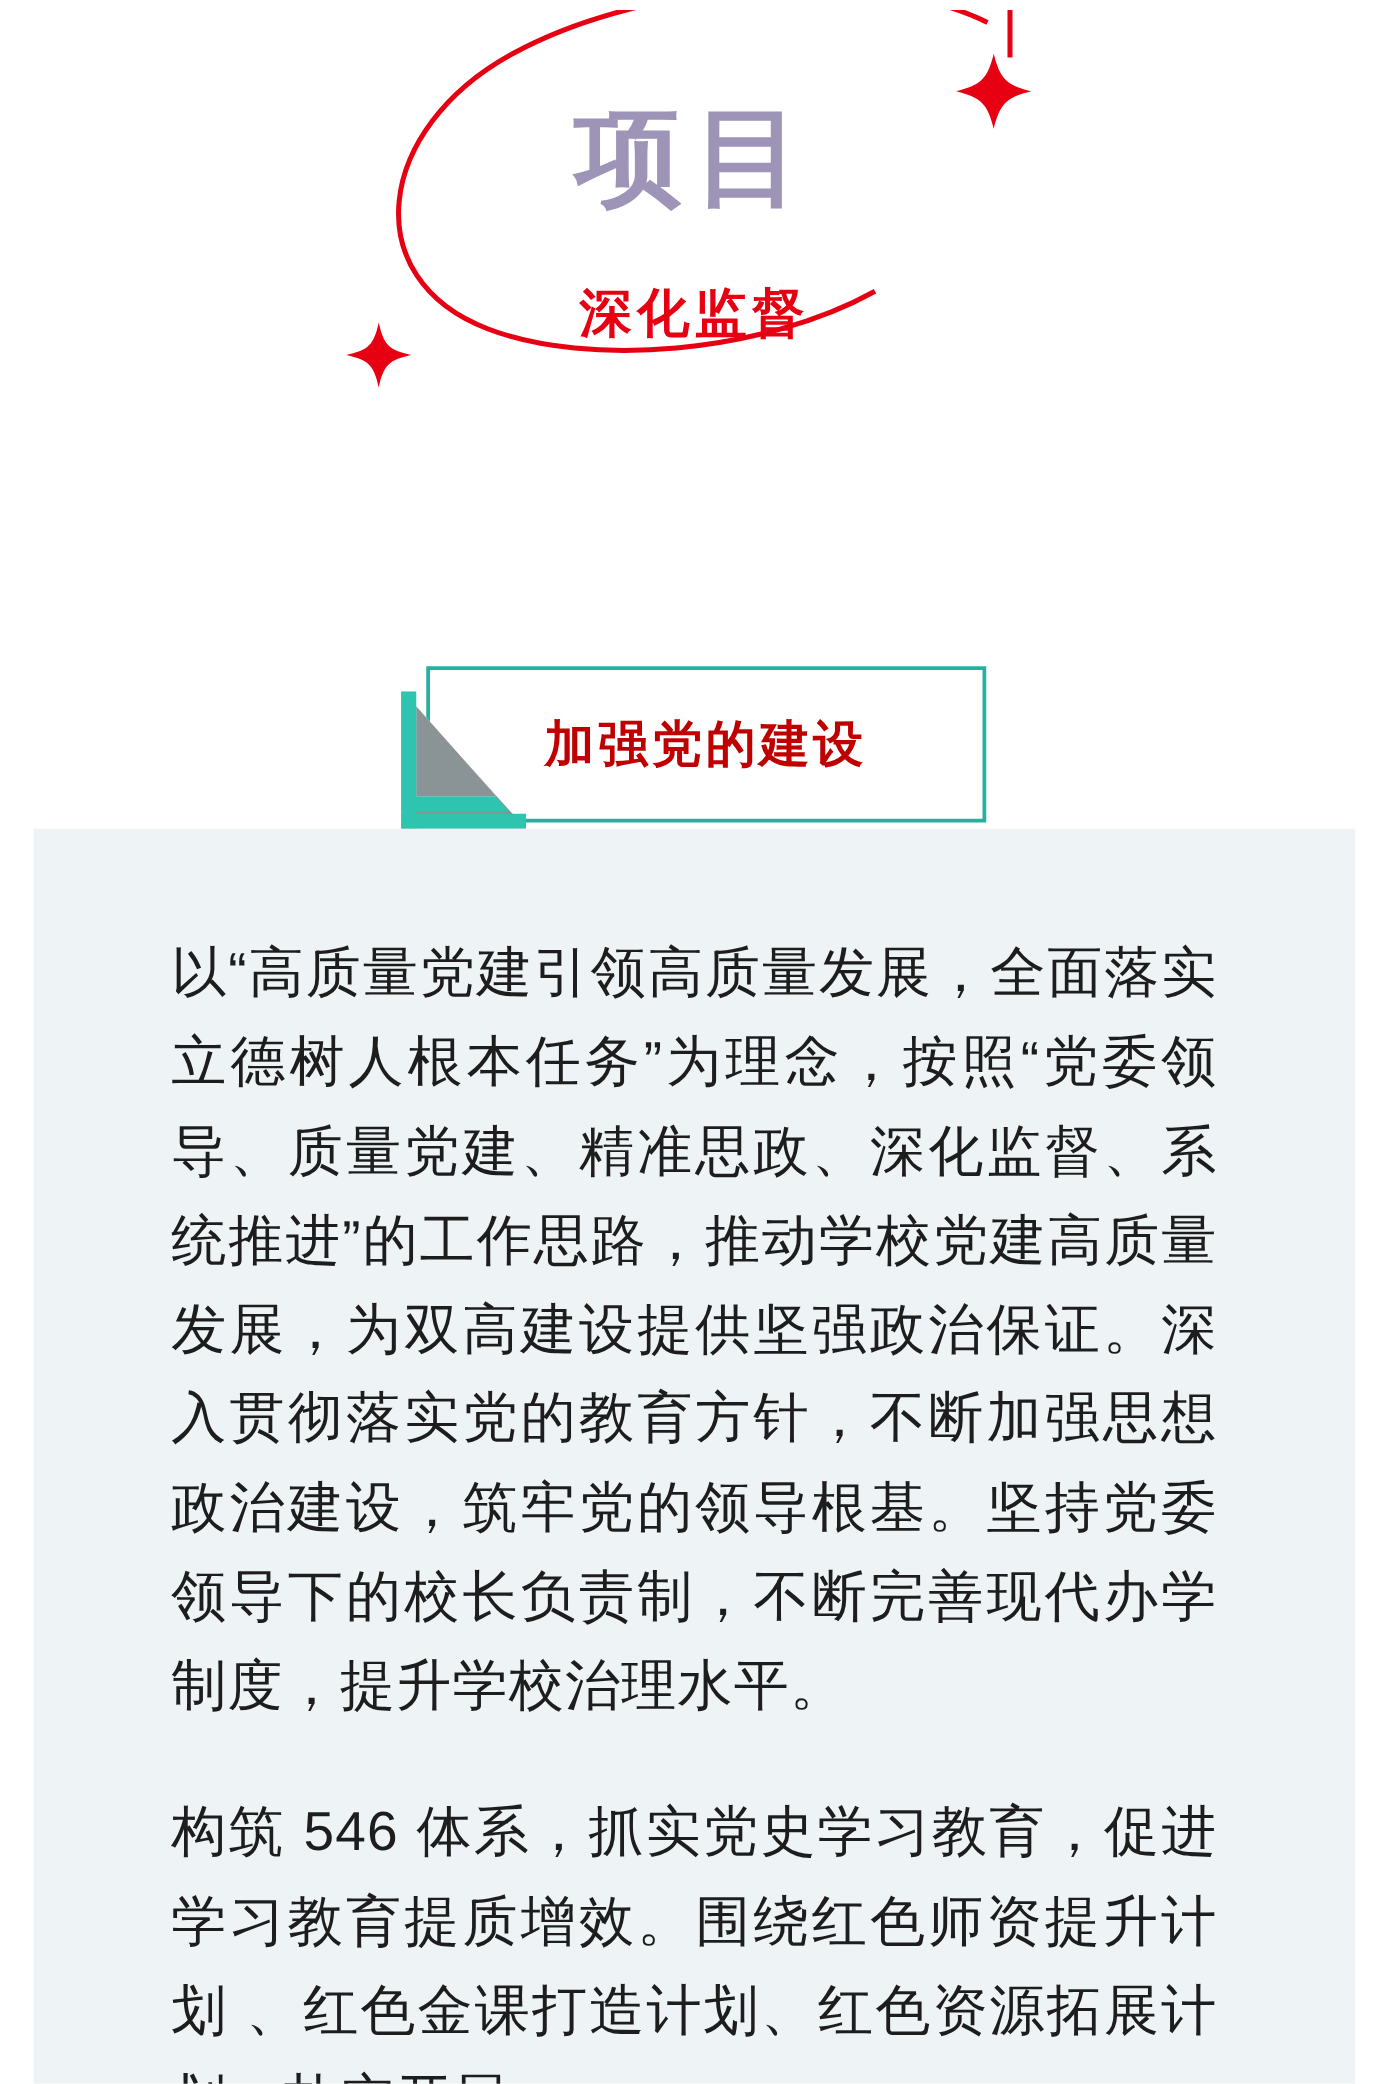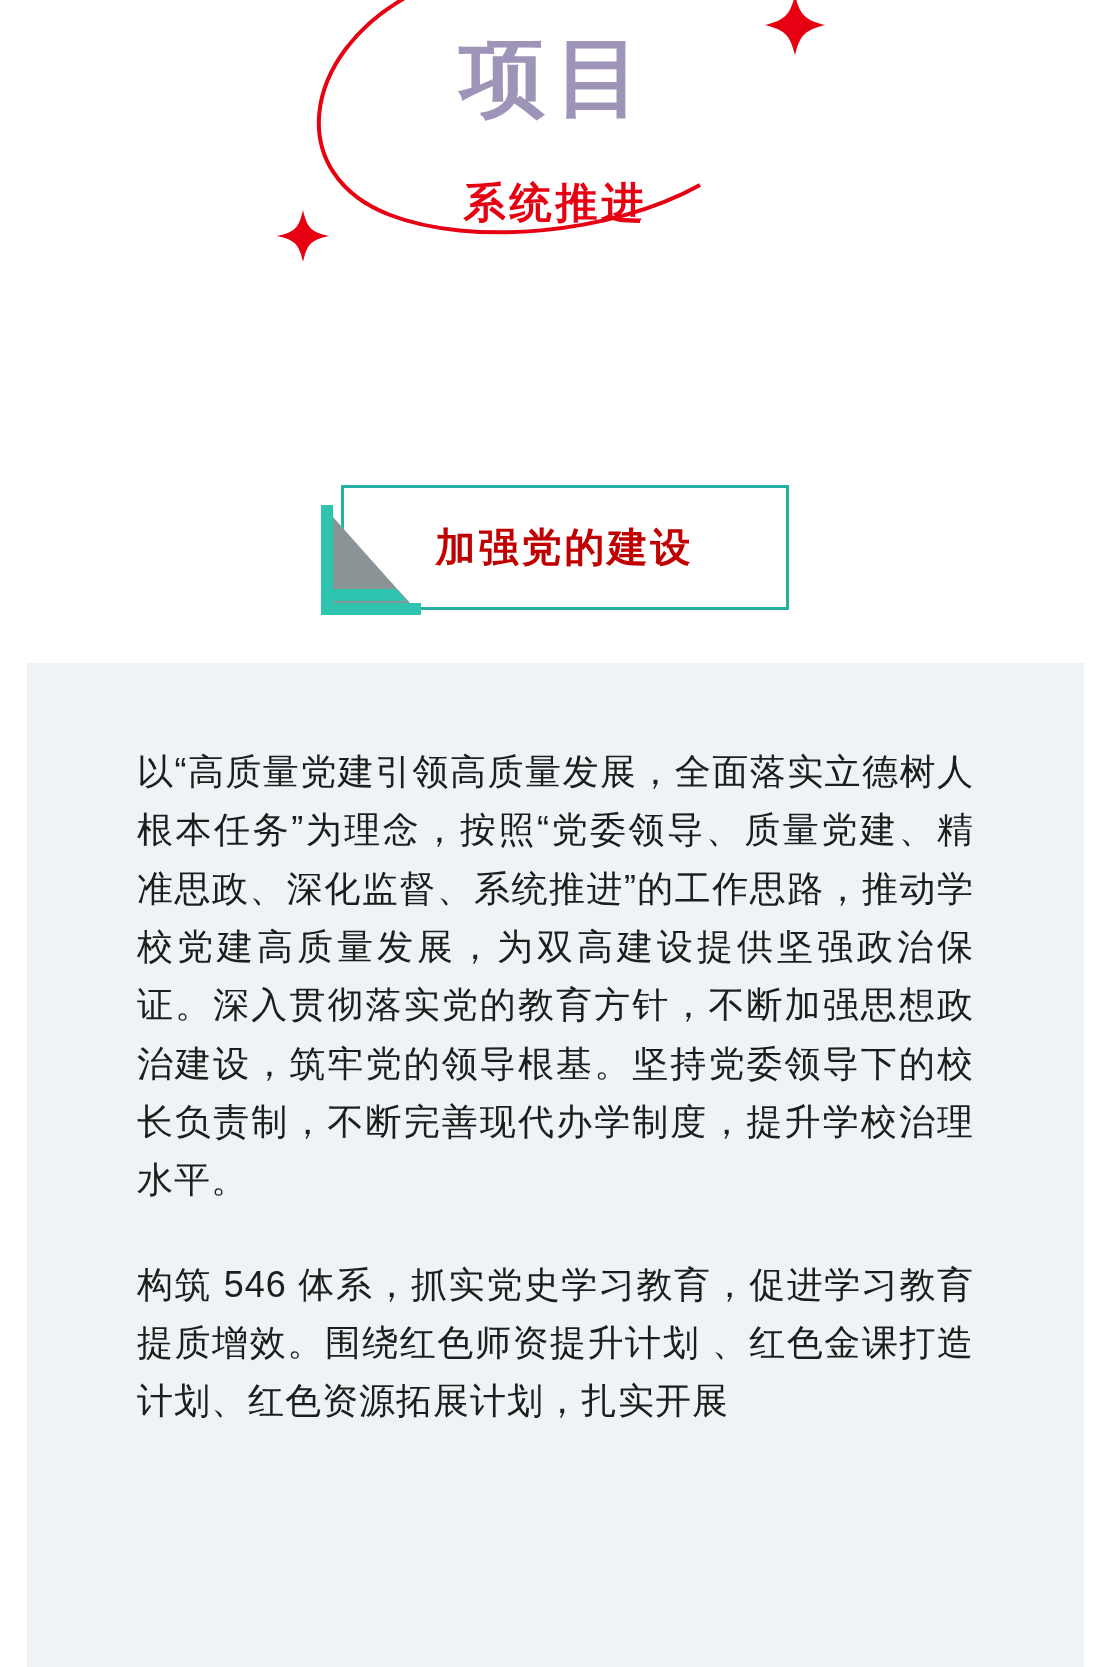--- a/index.html
+++ b/index.html
@@ -14,20 +14,21 @@
     overflow: hidden;
     font-family: "Liberation Sans", sans-serif;
     color: #222;
   }
 
   
   .header {
     position: relative;
     width: 960px;
     height: 330px;
+    margin-top: 48px;
   }
   .header-swoosh {
     position: absolute;
     left: 0;
     top: -40px;
     width: 1111px;
     height: 370px;
     pointer-events: none;
   }
   .header-title {
@@ -100,21 +101,21 @@
     left: 27px;
     top: 663px;
     width: 1057px;
     height: 1004px;
     background: #eef3f5;
   }
   .body-inner {
     padding: 80px 110px 0 110px;
   }
   .para {
-    font-size: 36px;
+    font-size: 44px;
     line-height: 1.62;
     letter-spacing: 1px;
     color: #1d1d1d;
     text-align: justify;
     text-justify: inter-ideograph;
     margin: 0 0 46px 0;
     font-family: "Liberation Sans", sans-serif;
   }
 </style>
 </head>
@@ -127,21 +128,21 @@
     <path d="M 790 10 C 700 -35 520 -25 410 35 C 300 95 285 215 390 255 C 470 286 610 275 700 225" fill="none" stroke="#e60012" stroke-width="4"></path>
 
     <path d="M 808 0 L 808 38" fill="none" stroke="#e60012" stroke-width="4"></path>
 
     <path d="M 795 35 C 800 55 805 60 825 65 C 805 70 800 75 795 95 C 790 75 785 70 765 65 C 785 60 790 55 795 35 Z" fill="#e60012"></path>
 
     <path d="M 303 250 C 307 268 311 272 329 276 C 311 280 307 284 303 302 C 299 284 295 280 277 276 C 295 272 299 268 303 250 Z" fill="#e60012"></path>
   </svg>
 
   <div class="header-title">项目</div>
-  <div class="header-subtitle">系统推进</div>
+  <div class="header-subtitle">深化监督</div>
 </div>
 
 <div class="section-head">
   <div class="section-box"></div>
   <svg class="section-corner" viewBox="0 0 100 110" xmlns="http://www.w3.org/2000/svg">
     <polygon points="0,0 0,110 100,110" fill="#8a9396"></polygon>
     <polygon points="0,0 0,96 86,96" fill="#2ec4b0"></polygon>
     <polygon points="12,12 12,84 76,84" fill="#ffffff"></polygon>
     <polygon points="12,12 12,84 76,84" fill="#8a9396"></polygon>
     <rect x="0" y="0" width="12" height="110" fill="#2ec4b0"></rect>

